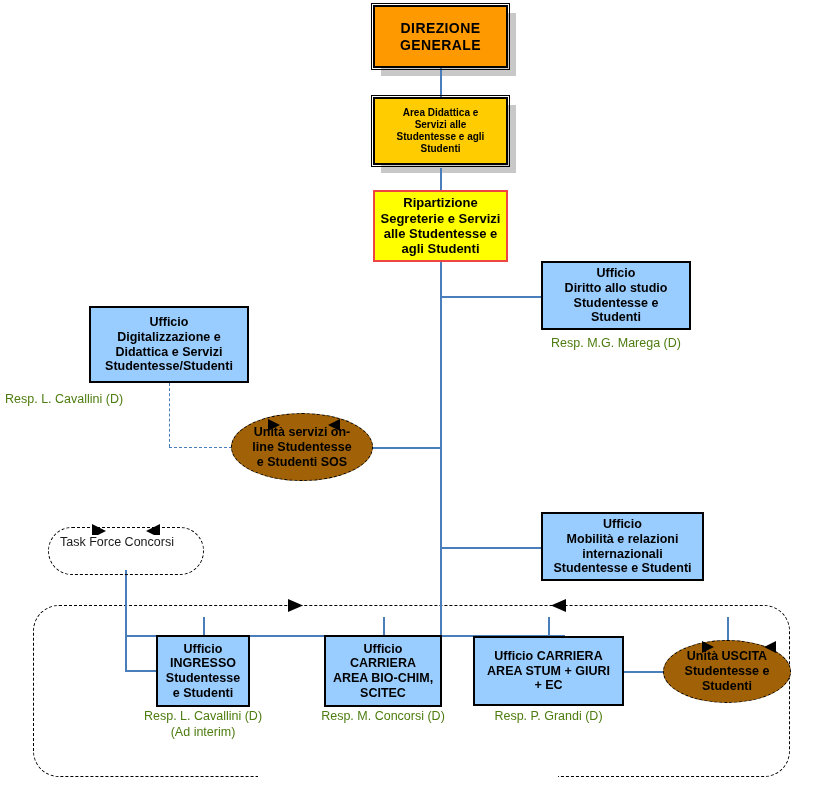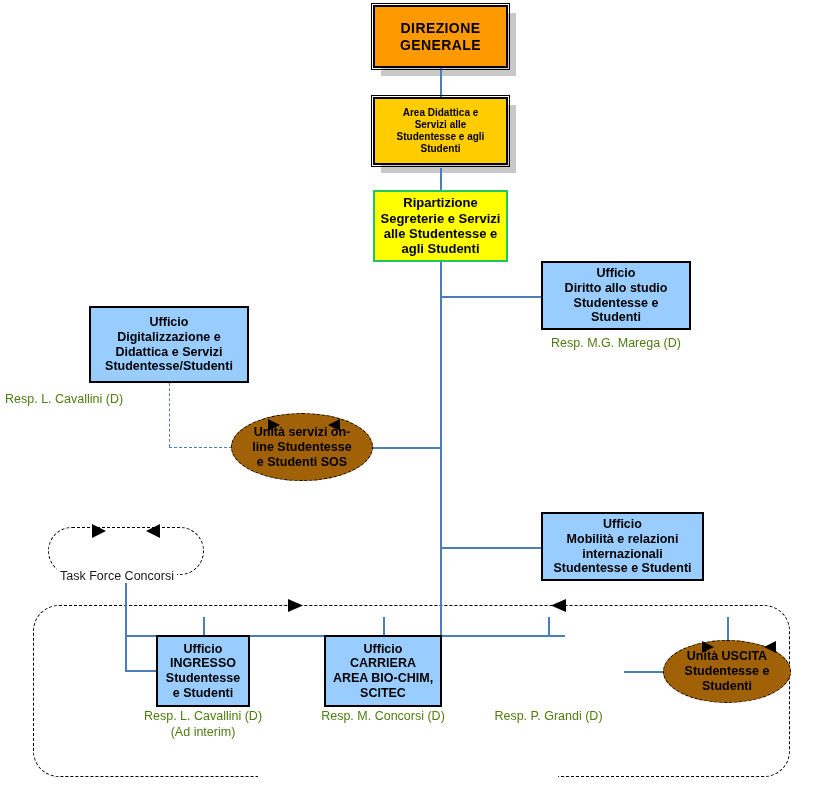--- a/index.html
+++ b/index.html
@@ -49,21 +49,21 @@
   }
   .node.gold {
     background: #ffcc00;
     border: 2px solid #000000;
     outline: 1px solid #000000;
     outline-offset: 1px;
     font-size: 10px;
   }
   .node.yellow {
     background: #ffff00;
-    border: 2px solid #22c55e;
+    border: 2px solid #ef4444;
     font-size: 13px;
   }
   .node.blue {
     background: #99ccff;
     border: 2px solid #000000;
     font-size: 12.5px;
   }
 
   
   .oval {
@@ -238,37 +238,40 @@
   <div class="oval" style="left:231px; top:413px; width:142px; height:68px;">Unità servizi on-
 line Studentesse
 e Studenti SOS</div>
 
   <div class="node blue" style="left:541px; top:512px; width:163px; height:69px;">Ufficio
 Mobilità e relazioni
 internazionali
 Studentesse e Studenti</div>
 
   <div class="loopbox" style="left:48px; top:527px; width:156px; height:48px;"></div>
-  <div class="tf-label" style="left:57px; top:569px;">Task Force Concorsi</div>
+  <div class="tf-label" style="left:57px; top:535px;">Task Force Concorsi</div>
 
   <div id="process-container" style="left:33px; top:605px; width:757px; height:172px;"></div>
 
   <div class="node blue" style="left:156px; top:635px; width:94px; height:72px;">Ufficio
 INGRESSO
 Studentesse
 e Studenti</div>
   <div class="caption" style="left:120px; top:709px; width:166px;">Resp. L. Cavallini (D)
 (Ad interim)</div>
 
   <div class="node blue" style="left:324px; top:635px; width:118px; height:72px;">Ufficio
 CARRIERA
 AREA BIO-CHIM,
 SCITEC</div>
   <div class="caption" style="left:308px; top:709px; width:150px;">Resp. M. Concorsi (D)</div>
 
+  <div class="node blue" style="left:473px; top:636px; width:151px; height:70px;">Ufficio CARRIERA
+AREA STUM + GIURI
++ EC</div>
   <div class="caption" style="left:473px; top:709px; width:151px;">Resp. P. Grandi (D)</div>
 
   <div class="oval" style="left:663px; top:640px; width:128px; height:63px;">Unità USCITA
 Studentesse e
 Studenti</div>
 
   <svg class="arrows" viewBox="0 0 816 789">
 
     <polygon points="268,419 280,425 268,431" fill="#000"></polygon>
     <polygon points="340,419 328,425 340,431" fill="#000"></polygon>

